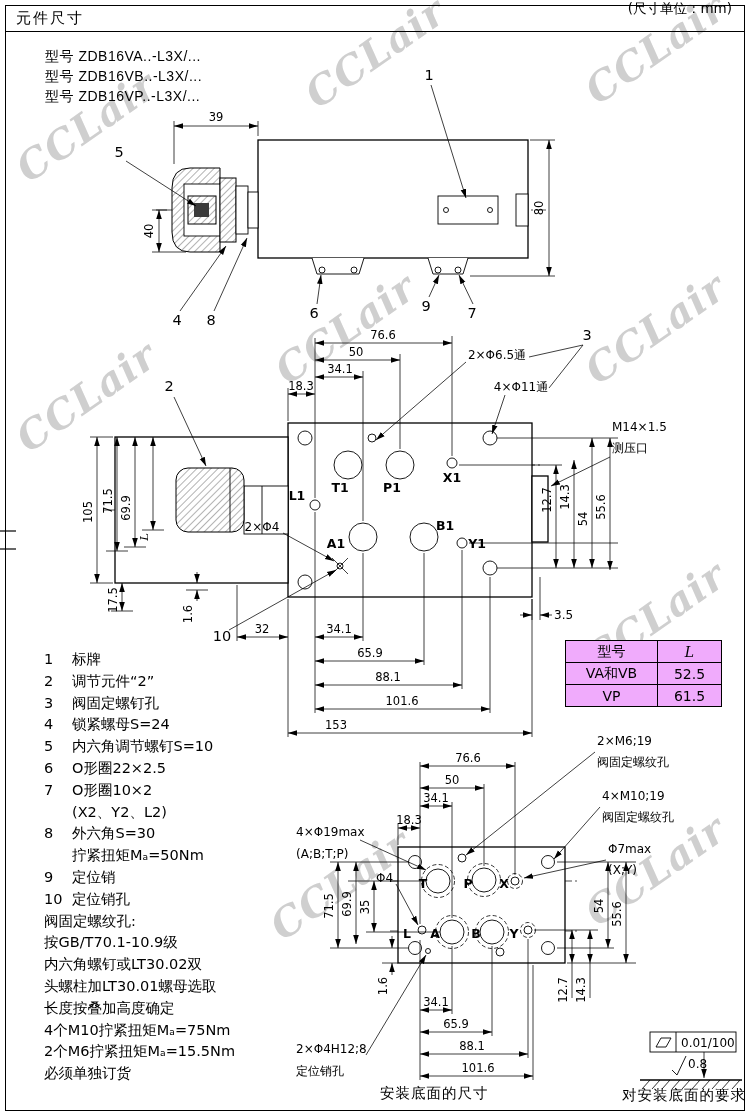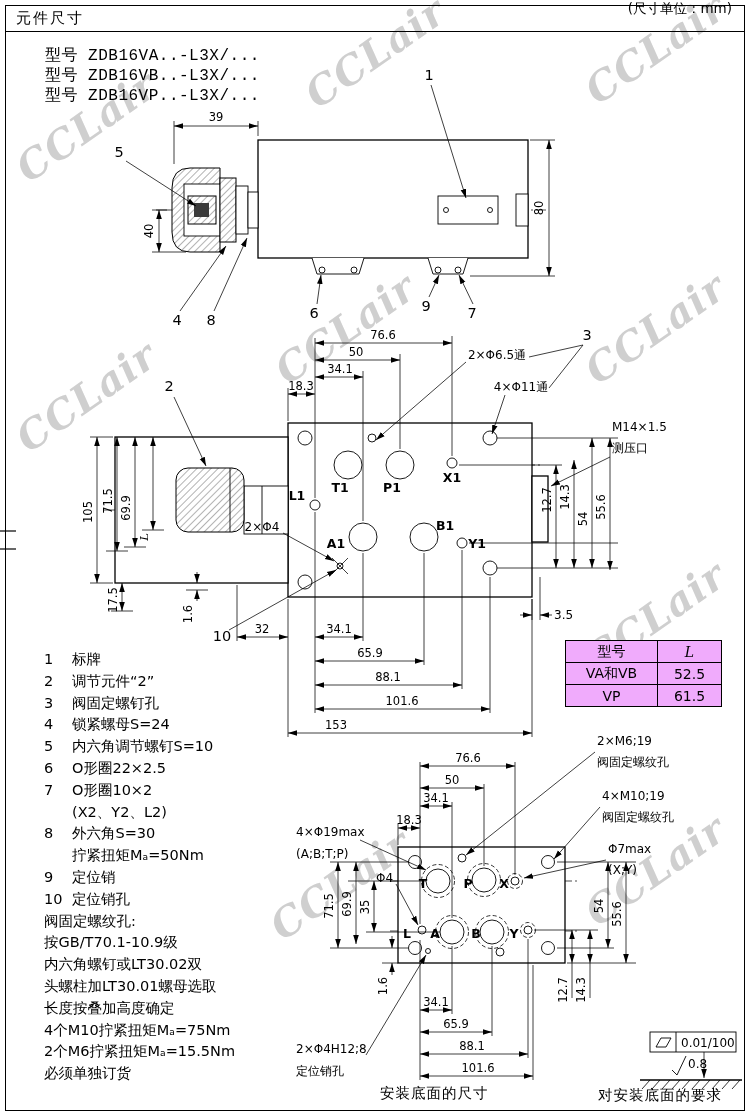--- a/index.html
+++ b/index.html
@@ -3,22 +3,22 @@
 <meta charset="utf-8">
 <style>
   *{margin:0;padding:0;box-sizing:border-box}
   html,body{width:750px;height:1116px}
   body{position:relative;background:#fff;color:#000;overflow:hidden;
        font-family:"DejaVu Sans","Liberation Sans",sans-serif}
   .frame{position:absolute;left:5px;top:5px;width:740px;height:1106px;border:1.5px solid #000;z-index:3;pointer-events:none}
   .header-line{position:absolute;left:5px;top:31px;width:740px;border-top:1.2px solid #000;z-index:3}
   .title{position:absolute;left:16px;top:9px;font-size:15px;z-index:4;letter-spacing:2px}
   .unit{position:absolute;right:18px;top:0;font-size:13.5px;z-index:4}
-  .models{position:absolute;left:45px;top:46px;font-size:16px;line-height:20px;z-index:2;
-          font-family:Liberation Mono, monospace;letter-spacing:.5px}
+  .models{position:absolute;left:45px;top:46px;font-size:14px;line-height:20px;z-index:2;
+          font-family:Liberation Sans, sans-serif;letter-spacing:.5px}
   .wm{position:absolute;font-size:40px;font-weight:bold;font-style:italic;color:#a0a0a0;opacity:.5;
       transform:translate(-50%,-50%) rotate(-35deg);white-space:nowrap;z-index:0;letter-spacing:1px;
       font-family:"DejaVu Serif","Liberation Serif",serif}
   svg.draw{position:absolute;left:0;top:0;z-index:1}
   .legend{position:absolute;left:44px;top:649px;z-index:2;font-size:14.5px;line-height:21.8px;background:transparent}
   .legend .row{display:flex;white-space:nowrap}
   .legend .n{width:28px;flex:none}
   .spec-table{position:absolute;left:565px;top:640px;border-collapse:collapse;z-index:2;font-size:14px;background:#f0abfc}
   .spec-table td{border:1.2px solid #000;text-align:center;height:22px;padding:0 4px}
   .spec-table td.c1{width:92px}
@@ -493,13 +493,13 @@
     </div>
   <div class="row">
       <span>2个M6拧紧扭矩Mₐ=15.5Nm</span>
     </div>
   <div class="row">
       <span>必须单独订货</span>
     </div>
 </div>
 
 <div class="caption" style="left:380px;top:1084px;width:180px;text-align:left">安装底面的尺寸</div>
-<div class="caption" style="left:598px;top:1086px;width:148px;text-align:left">对安装底面的要求</div>
+<div class="caption" style="left:598px;top:1086px;width:148px;text-align:right">对安装底面的要求</div>
 
 </body></html>

